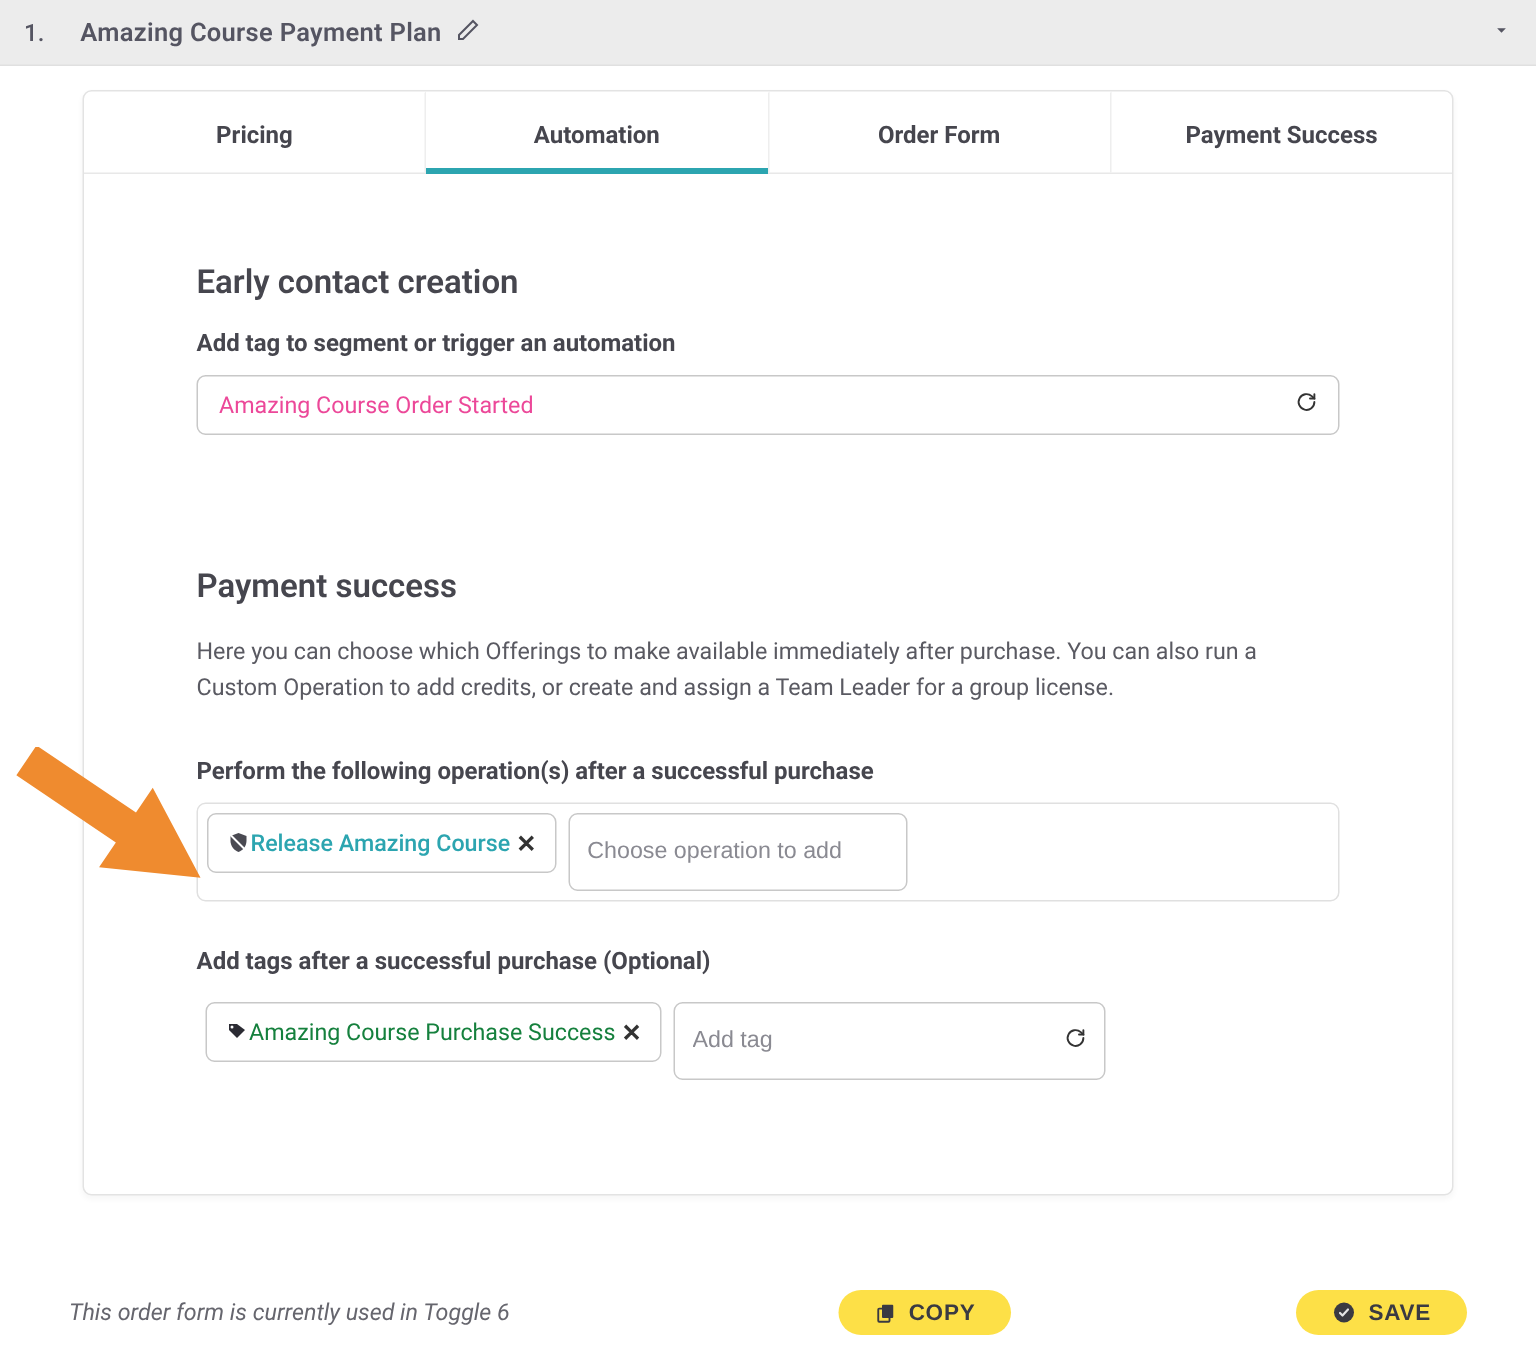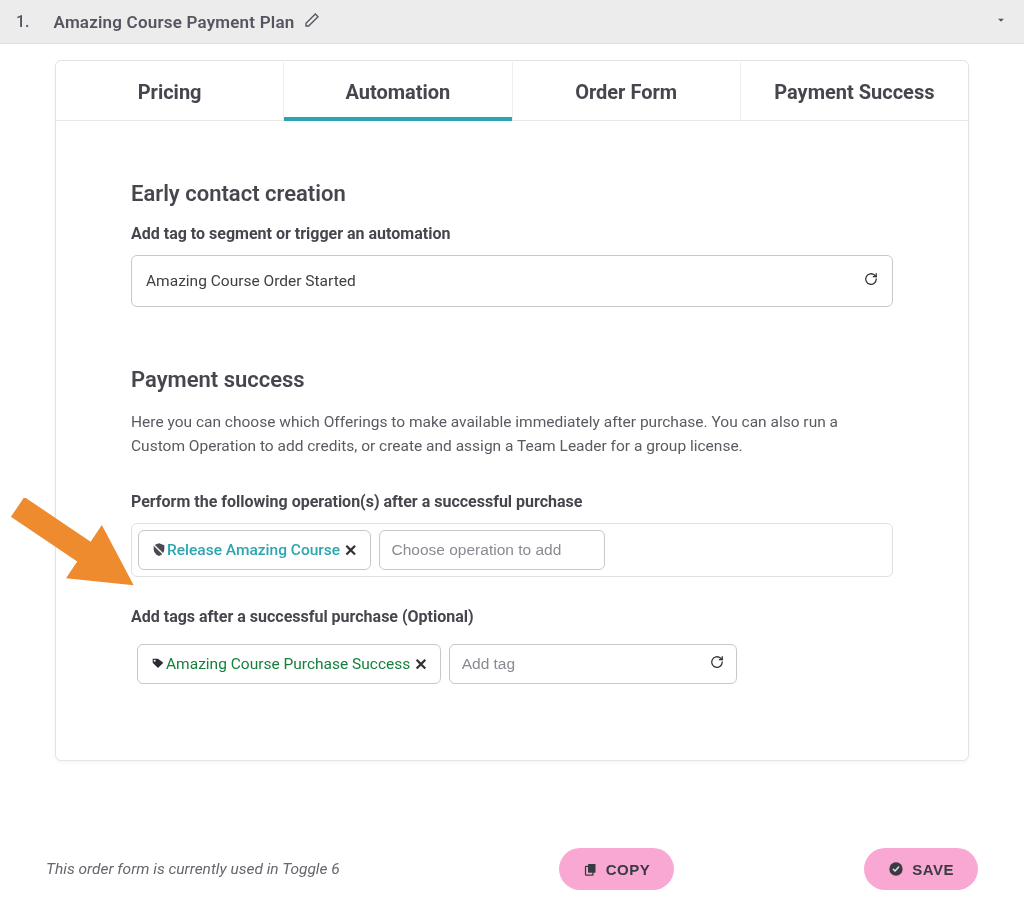--- a/index.html
+++ b/index.html
@@ -58,21 +58,21 @@
 
   
   .tabs {
     display: flex;
     border-bottom: 1px solid #e8e8e8;
   }
   .tab {
     flex: 1;
     padding: 18px 0 16px 0;
     text-align: center;
-    font-size: 20px;
+    font-size: 16px;
     font-weight: 700;
     color: #46464e;
     cursor: pointer;
     border-right: 1px solid #eee;
     border-top: 1px solid transparent;
   }
   .tab:last-child { border-right: none; }
   .tab.active {
     color: #46464e;
     position: relative;
@@ -107,25 +107,25 @@
     font-weight: 700;
     color: #46464e;
     margin-bottom: 12px;
   }
 
   .tag-select {
     display: flex;
     align-items: center;
     border: 1px solid #c8c8c8;
     border-radius: 6px;
-    height: 52px;
+    height: 40px;
     padding: 0 14px;
     font-size: 15.5px;
-    color: #404040;
-    margin-bottom: 60px;
+    color: #ec4899;
+    margin-bottom: 89px;
   }
   .tag-select .sel-value { flex: 1; }
   .refresh-icon { color: #333; }
 
   .op-box {
     border: 1px solid #e0e0e0;
     border-radius: 6px;
     padding: 6px;
     display: flex;
     gap: 8px;
@@ -152,21 +152,21 @@
     font-size: 16px;
     cursor: pointer;
     margin-left: 4px;
   }
 
   .chip-input {
     display: inline-flex;
     align-items: center;
     border: 1px solid #c8c8c8;
     border-radius: 6px;
-    height: 40px;
+    height: 52px;
     padding: 0 12px;
     font-size: 15.5px;
     color: #8a8a92;
     gap: 8px;
   }
   .chip-input input {
     border: none;
     outline: none;
     font-size: 15.5px;
     color: #46464e;
@@ -194,27 +194,27 @@
   .footer-text {
     font-size: 15.5px;
     color: #66666e;
     font-style: italic;
   }
   .footer-spacer { flex: 1; }
   .btn {
     display: inline-flex;
     align-items: center;
     gap: 8px;
-    background: #f9a8d4;
+    background: #fde047;
     color: #3a3a42;
     font-weight: 700;
     font-size: 15px;
     letter-spacing: 0.5px;
     border-radius: 22px;
-    height: 42px;
+    height: 30px;
     padding: 0 24px;
     border: none;
     cursor: pointer;
     margin-left: 20px;
   }
   .btn svg { display: block; }
 
   
   .annotation-arrow {
     position: absolute;

